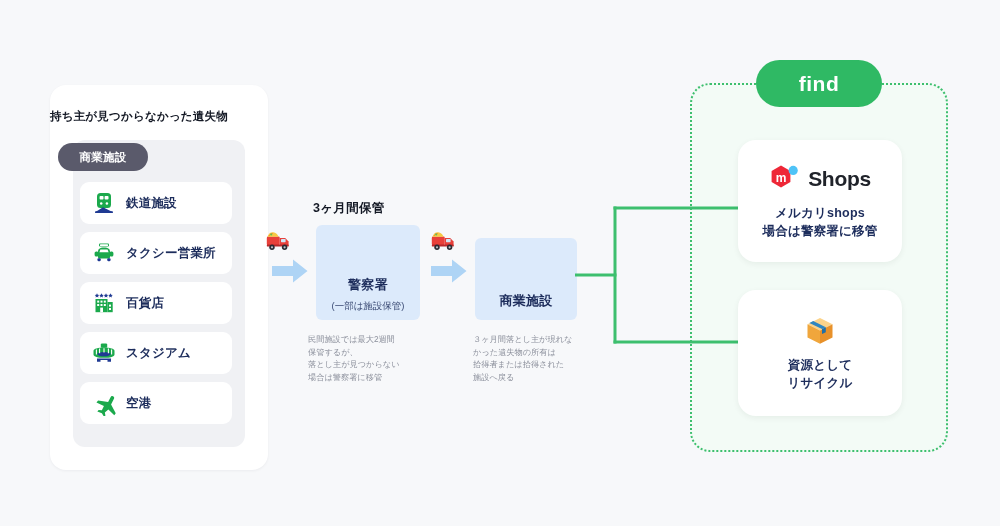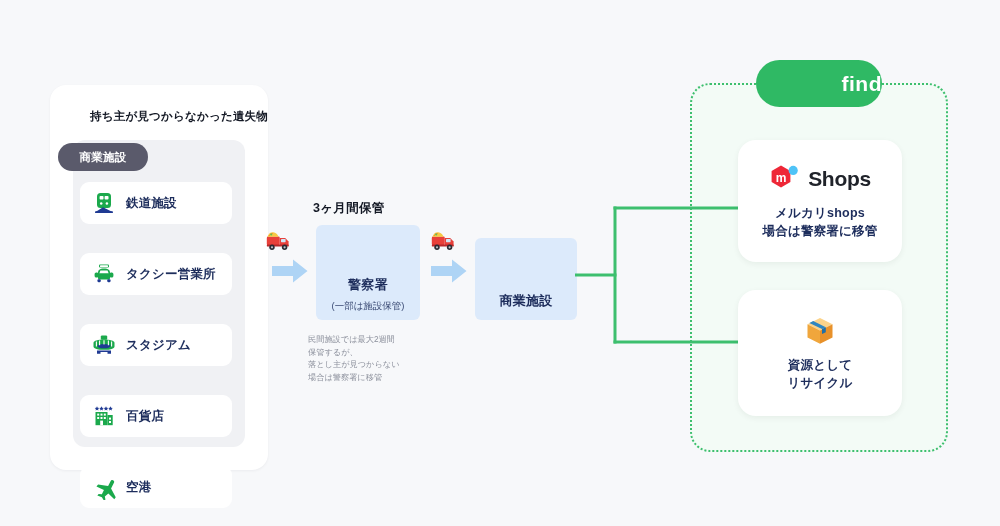--- a/index.html
+++ b/index.html
@@ -27,21 +27,21 @@
     left: 50px; top: 85px;
     width: 218px; height: 385px;
     background: #ffffff;
     border-radius: 16px;
     box-shadow: 0 1px 3px rgba(20,25,40,0.05);
   }
   .left-title {
     position: absolute;
     left: 0; top: 24px;
     width: 218px;
-    text-align: right;
+    text-align: left;
     font-size: 11.5px;
     font-weight: 700;
     color: #141925;
     letter-spacing: .2px;
   }
   .left-inner {
     position: absolute;
     left: 23px; top: 55px;
     width: 172px; height: 307px;
     background: #f0f1f4;
@@ -62,21 +62,21 @@
     letter-spacing: .3px;
     z-index: 5;
   }
   .fac-list {
     position: absolute;
     left: 80px; top: 182px;
     width: 152px;
   }
   .fac-item {
     height: 42px;
-    margin-bottom: 29px;
+    margin-bottom: 8px;
     background: #ffffff;
     border-radius: 9px;
     display: flex;
     align-items: center;
     padding-left: 10px;
     box-sizing: border-box;
   }
   .fac-icon {
     width: 28px; height: 28px;
     flex: 0 0 28px;
@@ -172,21 +172,21 @@
     box-sizing: border-box;
   }
   .find-pill {
     position: absolute;
     left: 756px; top: 60px;
     width: 126px; height: 47px;
     background: #2fb964;
     border-radius: 24px;
     display: flex;
     align-items: center;
-    justify-content: flex-end;
+    justify-content: center;
     font-size: 21px;
     font-weight: 700;
     color: #ffffff;
     letter-spacing: .5px;
     z-index: 6;
   }
   .res-card {
     position: absolute;
     background: #ffffff;
     border-radius: 18px;
@@ -260,39 +260,20 @@
           <rect x="9" y="4.2" width="8" height="1.8" rx="0.6" fill="#ffffff"></rect>
           <path d="M7 12 C7 9 8.5 7.5 13 7.5 C17.5 7.5 19 9 19 12 L19 17 C19 18 18.3 18.6 17.3 18.6 L8.7 18.6 C7.7 18.6 7 18 7 17 Z" fill="#1ba94c"></path>
           <rect x="3.6" y="11.4" width="4" height="5.2" rx="1.6" fill="#1ba94c"></rect>
           <rect x="18.4" y="11.4" width="4" height="5.2" rx="1.6" fill="#1ba94c"></rect>
           <path d="M9.4 9.6 L16.6 9.6 L17.6 12.3 L8.4 12.3 Z" fill="#ffffff"></path>
           <rect x="6.4" y="18.2" width="3.4" height="3" rx="1.1" fill="#1f3a93"></rect>
           <rect x="16.2" y="18.2" width="3.4" height="3" rx="1.1" fill="#1f3a93"></rect>
         </svg>
       </span>
       <span class="fac-label">タクシー営業所</span>
-    </div>
-
-    <div class="fac-item">
-      <span class="fac-icon">
-        <svg width="26" height="26" viewBox="0 0 26 26">
-          <rect x="9.8" y="3.4" width="6.4" height="4.4" rx="1.2" fill="#1ba94c"></rect>
-          <path d="M2.5 11 C2.5 8.8 7 7.6 13 7.6 C19 7.6 23.5 8.8 23.5 11 L23.5 14.4 C23.5 16.6 19 17.8 13 17.8 C7 17.8 2.5 16.6 2.5 14.4 Z" fill="#1ba94c"></path>
-          <ellipse cx="13" cy="14.1" rx="6.6" ry="2.2" fill="#1f3a93"></ellipse>
-          <g stroke="#ffffff" stroke-width="1.1">
-            <line x1="5.4" y1="9.4" x2="5.4" y2="14.4"></line>
-            <line x1="8.6" y1="8.6" x2="8.6" y2="13.2"></line>
-            <line x1="13" y1="8.3" x2="13" y2="12.6"></line>
-            <line x1="17.4" y1="8.6" x2="17.4" y2="13.2"></line>
-            <line x1="20.6" y1="9.4" x2="20.6" y2="14.4"></line>
-          </g>
-          <path d="M6 18.5 L20 18.5 L20 21.8 L16.5 21.8 L16.5 19.9 L9.5 19.9 L9.5 21.8 L6 21.8 Z" fill="#1f3a93"></path>
-        </svg>
-      </span>
-      <span class="fac-label">スタジアム</span>
     </div>
 
     <div class="fac-item">
       <span class="fac-icon">
         <svg width="26" height="26" viewBox="0 0 26 26">
           <g fill="#1f3a93">
             <path d="M6 3.2 l.7 1.5 1.6.2 -1.2 1.1 .3 1.6 -1.4-.8 -1.4.8 .3-1.6 -1.2-1.1 1.6-.2z"></path>
             <path d="M10.5 3.2 l.7 1.5 1.6.2 -1.2 1.1 .3 1.6 -1.4-.8 -1.4.8 .3-1.6 -1.2-1.1 1.6-.2z"></path>
             <path d="M15 3.2 l.7 1.5 1.6.2 -1.2 1.1 .3 1.6 -1.4-.8 -1.4.8 .3-1.6 -1.2-1.1 1.6-.2z"></path>
             <path d="M19.5 3.2 l.7 1.5 1.6.2 -1.2 1.1 .3 1.6 -1.4-.8 -1.4.8 .3-1.6 -1.2-1.1 1.6-.2z"></path>
@@ -311,20 +292,39 @@
             <rect x="9.2" y="17.6" width="2.8" height="4.6"></rect>
           </g>
         </svg>
       </span>
       <span class="fac-label">百貨店</span>
     </div>
 
     <div class="fac-item">
       <span class="fac-icon">
         <svg width="26" height="26" viewBox="0 0 26 26">
+          <rect x="9.8" y="3.4" width="6.4" height="4.4" rx="1.2" fill="#1ba94c"></rect>
+          <path d="M2.5 11 C2.5 8.8 7 7.6 13 7.6 C19 7.6 23.5 8.8 23.5 11 L23.5 14.4 C23.5 16.6 19 17.8 13 17.8 C7 17.8 2.5 16.6 2.5 14.4 Z" fill="#1ba94c"></path>
+          <ellipse cx="13" cy="14.1" rx="6.6" ry="2.2" fill="#1f3a93"></ellipse>
+          <g stroke="#ffffff" stroke-width="1.1">
+            <line x1="5.4" y1="9.4" x2="5.4" y2="14.4"></line>
+            <line x1="8.6" y1="8.6" x2="8.6" y2="13.2"></line>
+            <line x1="13" y1="8.3" x2="13" y2="12.6"></line>
+            <line x1="17.4" y1="8.6" x2="17.4" y2="13.2"></line>
+            <line x1="20.6" y1="9.4" x2="20.6" y2="14.4"></line>
+          </g>
+          <path d="M6 18.5 L20 18.5 L20 21.8 L16.5 21.8 L16.5 19.9 L9.5 19.9 L9.5 21.8 L6 21.8 Z" fill="#1f3a93"></path>
+        </svg>
+      </span>
+      <span class="fac-label">スタジアム</span>
+    </div>
+
+    <div class="fac-item">
+      <span class="fac-icon">
+        <svg width="26" height="26" viewBox="0 0 26 26">
           <path d="M23.6 9.9 c.5 -.9 .1 -2 -.9 -2.4 -.9 -.4 -1.9 -.1 -2.4 .7 l-3.1 4.5 -9.7 -2.9 -1.9 1.6 6.9 4.6 -2.6 3.8 -3.2 -.5 -1.5 1.3 4.3 2.2 1.7 4.1 1.5 -1.3 -.2 -3.1 3.9 -2.4 5.1 6.4 1.7 -1.8 -3.4 -9.3z" fill="#1ba94c" transform="rotate(-8 13 13)"></path>
         </svg>
       </span>
       <span class="fac-label">空港</span>
     </div>
 
   </div>
 
   <div class="mid-heading">3ヶ月間保管</div>
 
@@ -381,20 +381,26 @@
   <div class="arrow a2">
     <svg width="36" height="26" viewBox="0 0 36 26">
       <path d="M0 8 L21 8 L21 1.5 L35.5 13 L21 24.5 L21 18 L0 18 Z" fill="#aed4f5"></path>
     </svg>
   </div>
 
   <div class="proc-box mall">
     <div class="proc-title">商業施設</div>
   </div>
 
+  <div class="caption right-cap">
+    <div>３ヶ月間落とし主が現れな</div>
+    <div>かった遺失物の所有は</div>
+    <div>拾得者または拾得された</div>
+    <div>施設へ戻る</div>
+  </div>
 
   <div class="right-panel"></div>
 
   <div class="connectors">
     <svg width="175" height="170" viewBox="0 0 175 170">
       <g stroke="#3dbf6e" stroke-width="3" fill="none" stroke-linecap="square">
         <path d="M0 85 L40 85"></path>
         <path d="M40 18 L40 152"></path>
         <path d="M40 18 L168 18"></path>
         <path d="M40 152 L168 152"></path>

